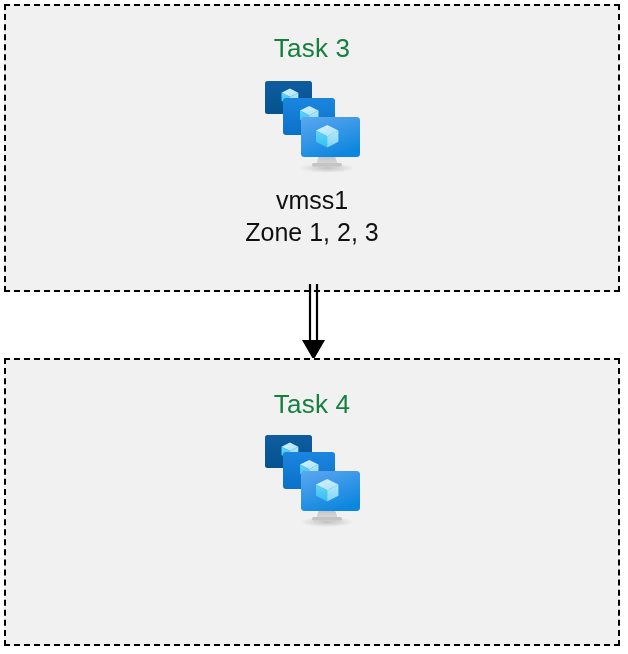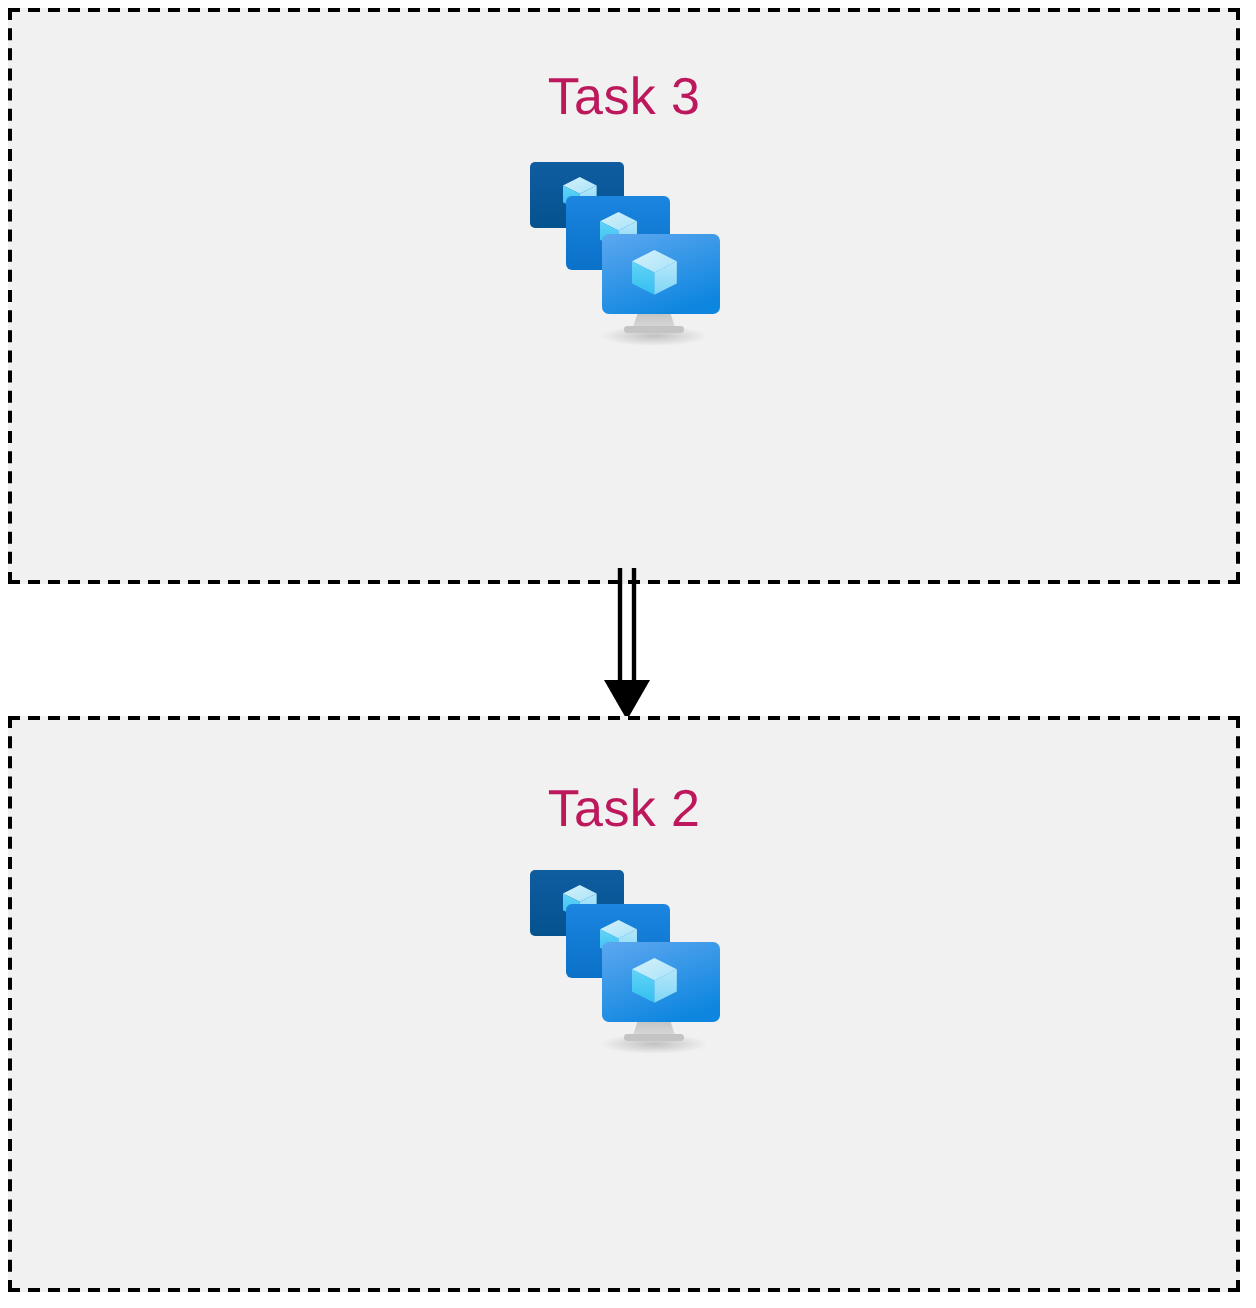--- a/index.html
+++ b/index.html
@@ -43,21 +43,21 @@
   }
 
   #task-box-bottom {
     left: 4px;
     top: 358px;
     width: 616px;
     height: 288px;
   }
 
   .task-title {
-    color: #be185d;
+    color: #15803d;
     font-size: 26px;
     line-height: 30px;
     font-weight: 400;
     letter-spacing: 0.2px;
     text-align: center;
     white-space: nowrap;
   }
 
   #task-box-top .task-title { margin-top: 27px; }
   #task-box-bottom .task-title { margin-top: 29px; }
@@ -160,33 +160,37 @@
 
         <rect x="44" y="42" width="59" height="40" rx="3.5" fill="url(#scr3c)"></rect>
         <g transform="translate(59,50) scale(0.80)">
           <path d="M14 0 L28 7 L14 14 L0 7 Z" fill="url(#cubeTop3)"></path>
           <path d="M0 7 L14 14 L14 28 L0 21 Z" fill="url(#cubeL3)"></path>
           <path d="M28 7 L14 14 L14 28 L28 21 Z" fill="url(#cubeR3)"></path>
         </g>
       </svg>
     </div>
 
+    <div class="caption-block">
+      <div class="caption">vmss1</div>
+      <div class="caption">Zone 1, 2, 3</div>
+    </div>
   </div>
 
   <svg id="connector" viewBox="0 0 48 80" aria-hidden="true">
 
     <line x1="20" y1="0" x2="20" y2="58" stroke="#000000" stroke-width="2.2"></line>
     <line x1="27" y1="0" x2="27" y2="58" stroke="#000000" stroke-width="2.2"></line>
 
     <path d="M12 56 L35 56 L23.5 76 Z" fill="#000000"></path>
   </svg>
 
   <div class="task-box" id="task-box-bottom">
 
-    <div class="task-title">Task 2</div>
+    <div class="task-title">Task 4</div>
 
     <div class="icon-wrap">
       <svg class="vmss-icon" width="110" height="100" viewBox="0 0 110 100" xmlns="http://www.w3.org/2000/svg" aria-hidden="true">
         <defs>
           <linearGradient id="scr4a" x1="0" y1="0" x2="0" y2="1">
             <stop offset="0" stop-color="#0f5ca0"></stop>
             <stop offset="1" stop-color="#04538f"></stop>
           </linearGradient>
           <linearGradient id="scr4b" x1="0" y1="0" x2="0" y2="1">
             <stop offset="0" stop-color="#1b85e0"></stop>

